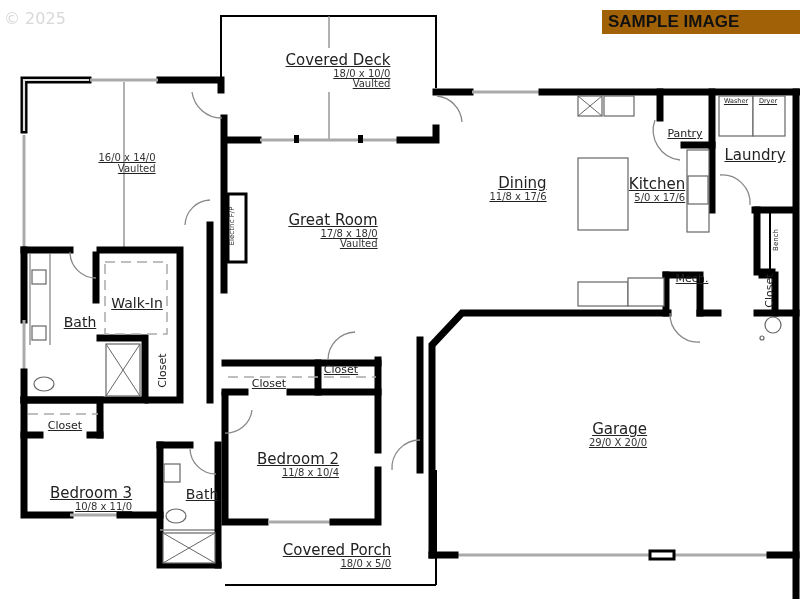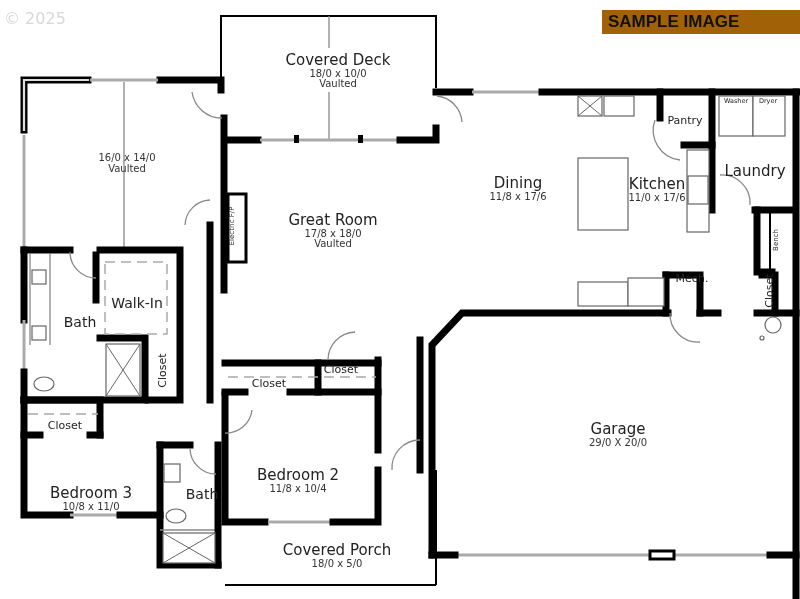--- a/index.html
+++ b/index.html
@@ -4,21 +4,21 @@
 <style>
   html,body{margin:0;padding:0;background:#fff;}
   body{width:800px;height:599px;position:relative;overflow:hidden;font-family:"DejaVu Sans",sans-serif;color:#222;}
   svg.plan{position:absolute;left:0;top:0;}
   .wall{fill:none;stroke:#000;stroke-width:7;stroke-linejoin:miter;stroke-linecap:square;}
   .wall-in{fill:none;stroke:#ddd;stroke-width:2.2;stroke-linecap:square;}
   .thin{fill:none;stroke:#888;stroke-width:1.3;}
   .glass{fill:none;stroke:#aaa;stroke-width:3;}
   .dash{fill:none;stroke:#aaa;stroke-width:1.5;stroke-dasharray:10 6;}
   .fx{fill:#fff;stroke:#666;stroke-width:1.2;}
-  .lbl{position:absolute;text-align:center;line-height:1.05;white-space:nowrap;transform:translateX(-50%);}
+  .lbl{position:absolute;text-align:right;line-height:1.05;white-space:nowrap;transform:translateX(-50%);text-decoration:underline;}
   .lbl .n{font-size:15px;color:#222;display:block;}
   .lbl .d{font-size:10px;color:#333;display:block;}
   .lbl.small .n{font-size:11px;}
   .vert{position:absolute;transform-origin:center;transform:rotate(-90deg);font-size:11px;white-space:nowrap;}
   .tiny{font-size:6.5px!important;color:#555;}
   .copy{position:absolute;left:4px;top:9px;font-size:16px;color:#d8d8d8;text-align:center;}
   .sample{position:absolute;left:602px;top:10px;width:200px;height:24px;background:#a16207;font-family:"Liberation Sans",sans-serif;font-weight:bold;font-size:17px;color:#111;padding-left:6px;line-height:24px;box-sizing:border-box;}
 </style>
 </head>
 <body>
@@ -168,44 +168,44 @@
   <span class="n">Great Room</span>
   <span class="d">17/8 x 18/0</span>
   <span class="d">Vaulted</span>
 </div>
 <div class="lbl" style="left:518px;top:176px">
   <span class="n">Dining</span>
   <span class="d">11/8 x 17/6</span>
 </div>
 <div class="lbl" style="left:657px;top:177px">
   <span class="n">Kitchen</span>
-  <span class="d">11/0 x 17/6</span>
-</div>
-<div class="lbl small" style="left:685px;top:115px">
+  <span class="d">5/0 x 17/6</span>
+</div>
+<div class="lbl small" style="left:685px;top:128px">
   <span class="n">Pantry</span>
 </div>
-<div class="lbl" style="left:755px;top:164px">
+<div class="lbl" style="left:755px;top:148px">
   <span class="n">Laundry</span>
 </div>
 <div class="lbl" style="left:736px;top:98px">
   <span class="n tiny">Washer</span>
 </div>
 <div class="lbl" style="left:768px;top:98px">
   <span class="n tiny">Dryer</span>
 </div>
 <div class="lbl" style="left:137px;top:296px">
   <span class="n" style="font-size:14px">Walk-In</span>
 </div>
 <div class="lbl" style="left:80px;top:315px">
   <span class="n" style="font-size:14px">Bath</span>
 </div>
 <div class="lbl" style="left:202px;top:487px">
   <span class="n" style="font-size:14px">Bath</span>
 </div>
-<div class="lbl" style="left:298px;top:468px">
+<div class="lbl" style="left:298px;top:452px">
   <span class="n">Bedroom 2</span>
   <span class="d">11/8 x 10/4</span>
 </div>
 <div class="lbl" style="left:91px;top:486px">
   <span class="n">Bedroom 3</span>
   <span class="d">10/8 x 11/0</span>
 </div>
 <div class="lbl" style="left:337px;top:543px">
   <span class="n">Covered Porch</span>
   <span class="d">18/0 x 5/0</span>

